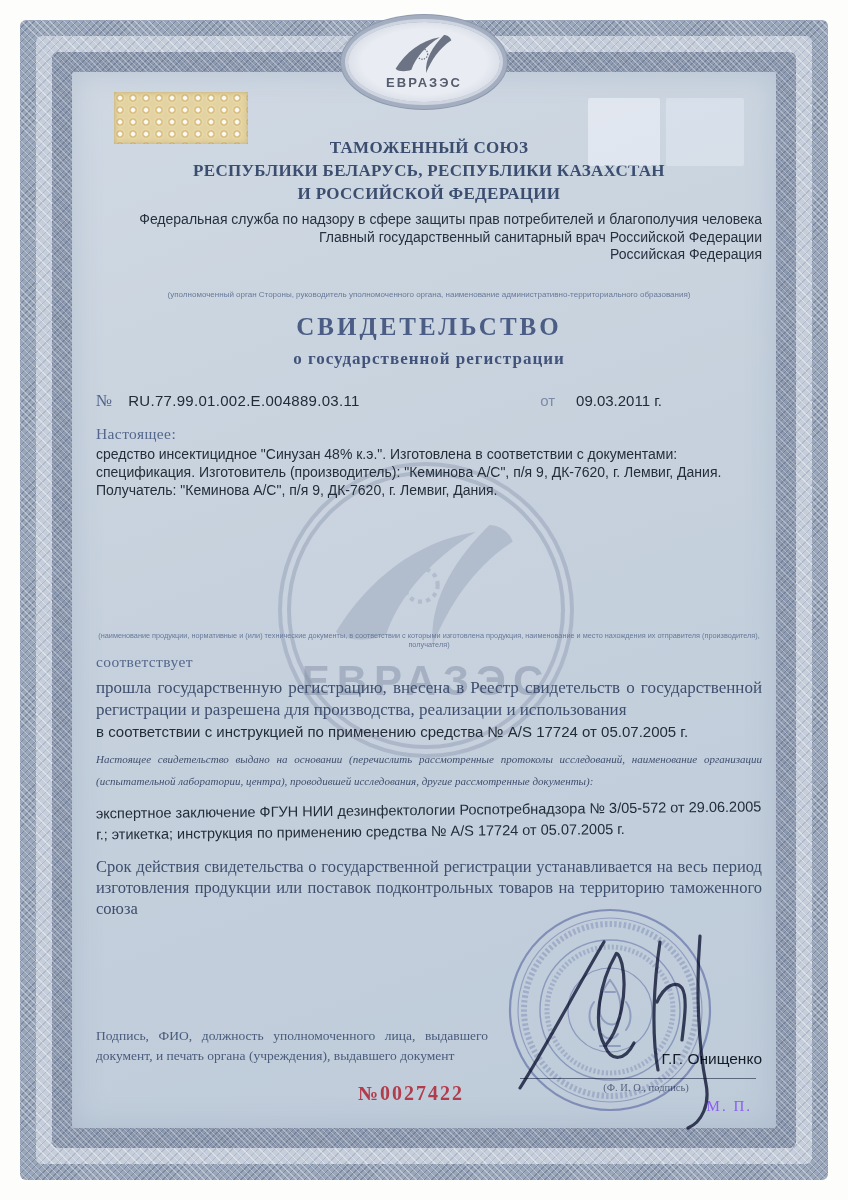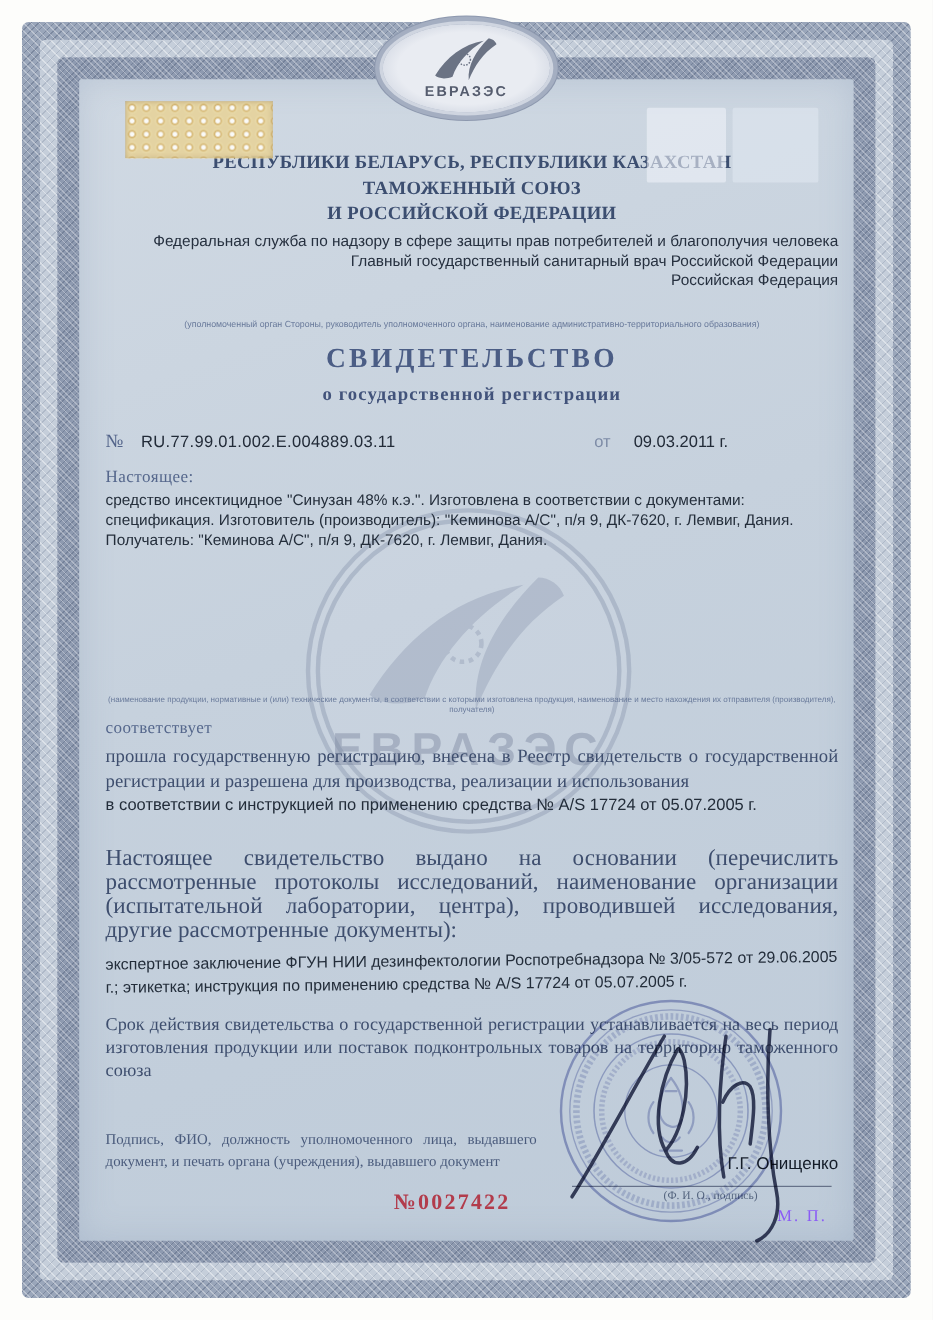--- a/index.html
+++ b/index.html
@@ -55,21 +55,21 @@
   .reg-right{margin-left:auto;margin-right:100px;display:flex;gap:21px;align-items:baseline;}
   .reg-ot{font-family:"Liberation Sans",sans-serif;font-size:15px;color:#7d8ba6;}
   .reg-date{font-family:"Liberation Sans",sans-serif;font-size:15px;color:#222b38;}
   .label-blue{font-size:15.5px;color:#55678c;letter-spacing:.4px;}
   .product-label{margin-top:14px;}
   .product-desc{margin-top:2px;font-family:"Liberation Sans",sans-serif;font-size:14px;line-height:18px;color:#242e3b;}
   .comply-label{margin-top:4px;}
   .comply-text{margin-top:2px;font-family:"Liberation Sans",sans-serif;font-size:15px;line-height:22px;color:#232d3a;}
   .registered{margin-top:6px;font-size:17px;line-height:22px;text-align:justify;color:#3e4e6e;}
   .instruction{margin-top:2px;font-family:"Liberation Sans",sans-serif;font-size:15px;color:#232d3a;}
-  .basis-intro{margin-top:28px;font-size:21px;line-height:22px;text-align:justify;color:#3e4e6e;}
+  .basis-intro{margin-top:8px;font-size:11px;line-height:22px;text-align:justify;color:#3e4e6e;font-style:italic;}
   .basis-docs{margin-top:8px;font-family:"Liberation Sans",sans-serif;font-size:14.5px;line-height:21px;
     color:#232d3a;transform:rotate(-0.6deg);}
   .validity{margin-top:14px;font-size:16.5px;line-height:21px;text-align:justify;color:#3e4e6e;}
 
   .bottom{position:absolute;left:96px;right:86px;top:1026px;height:100px;z-index:3;}
   .caption{position:absolute;left:0;top:0;width:392px;font-size:13.5px;line-height:19.5px;
     color:#4a5b7c;text-align:justify;}
   .serial{position:absolute;left:262px;top:56px;font-weight:bold;font-size:20px;letter-spacing:2px;color:#b23c4c;}
   .sig-name{position:absolute;right:0;top:24px;font-family:"Liberation Sans",sans-serif;font-size:15.5px;color:#141c28;}
   .sig-line{position:absolute;left:424px;right:6px;top:52px;border-top:1.2px solid #5c6880;}
@@ -109,22 +109,22 @@
       <path d="M6,66 C26,34 54,12 90,6 C64,22 44,44 36,68 C26,72 12,72 6,66 Z"></path>
       <path d="M98,2 C76,24 62,48 64,74 C74,50 88,28 112,12 C110,6 104,2 98,2 Z"></path>
     </g>
     <circle cx="57" cy="38" r="10" fill="none" stroke="#7e8aa4" stroke-width="2.5" stroke-dasharray="2.5 2.5"></circle>
   </svg>
   <div class="wm-label">ЕВРАЗЭС</div>
 </div>
 
 <div class="content">
   <div class="org">
+    <div>ТАМОЖЕННЫЙ СОЮЗ</div>
     <div>РЕСПУБЛИКИ БЕЛАРУСЬ, РЕСПУБЛИКИ КАЗАХСТАН</div>
-    <div>ТАМОЖЕННЫЙ СОЮЗ</div>
     <div>И РОССИЙСКОЙ ФЕДЕРАЦИИ</div>
   </div>
   <div class="agency">
     <div>Федеральная служба по надзору в сфере защиты прав потребителей и благополучия человека</div>
     <div>Главный государственный санитарный врач Российской Федерации</div>
     <div>Российская Федерация</div>
   </div>
   <div class="note note-1">(уполномоченный орган Стороны, руководитель уполномоченного органа, наименование административно-территориального образования)</div>
 
   <div class="title">СВИДЕТЕЛЬСТВО</div>

